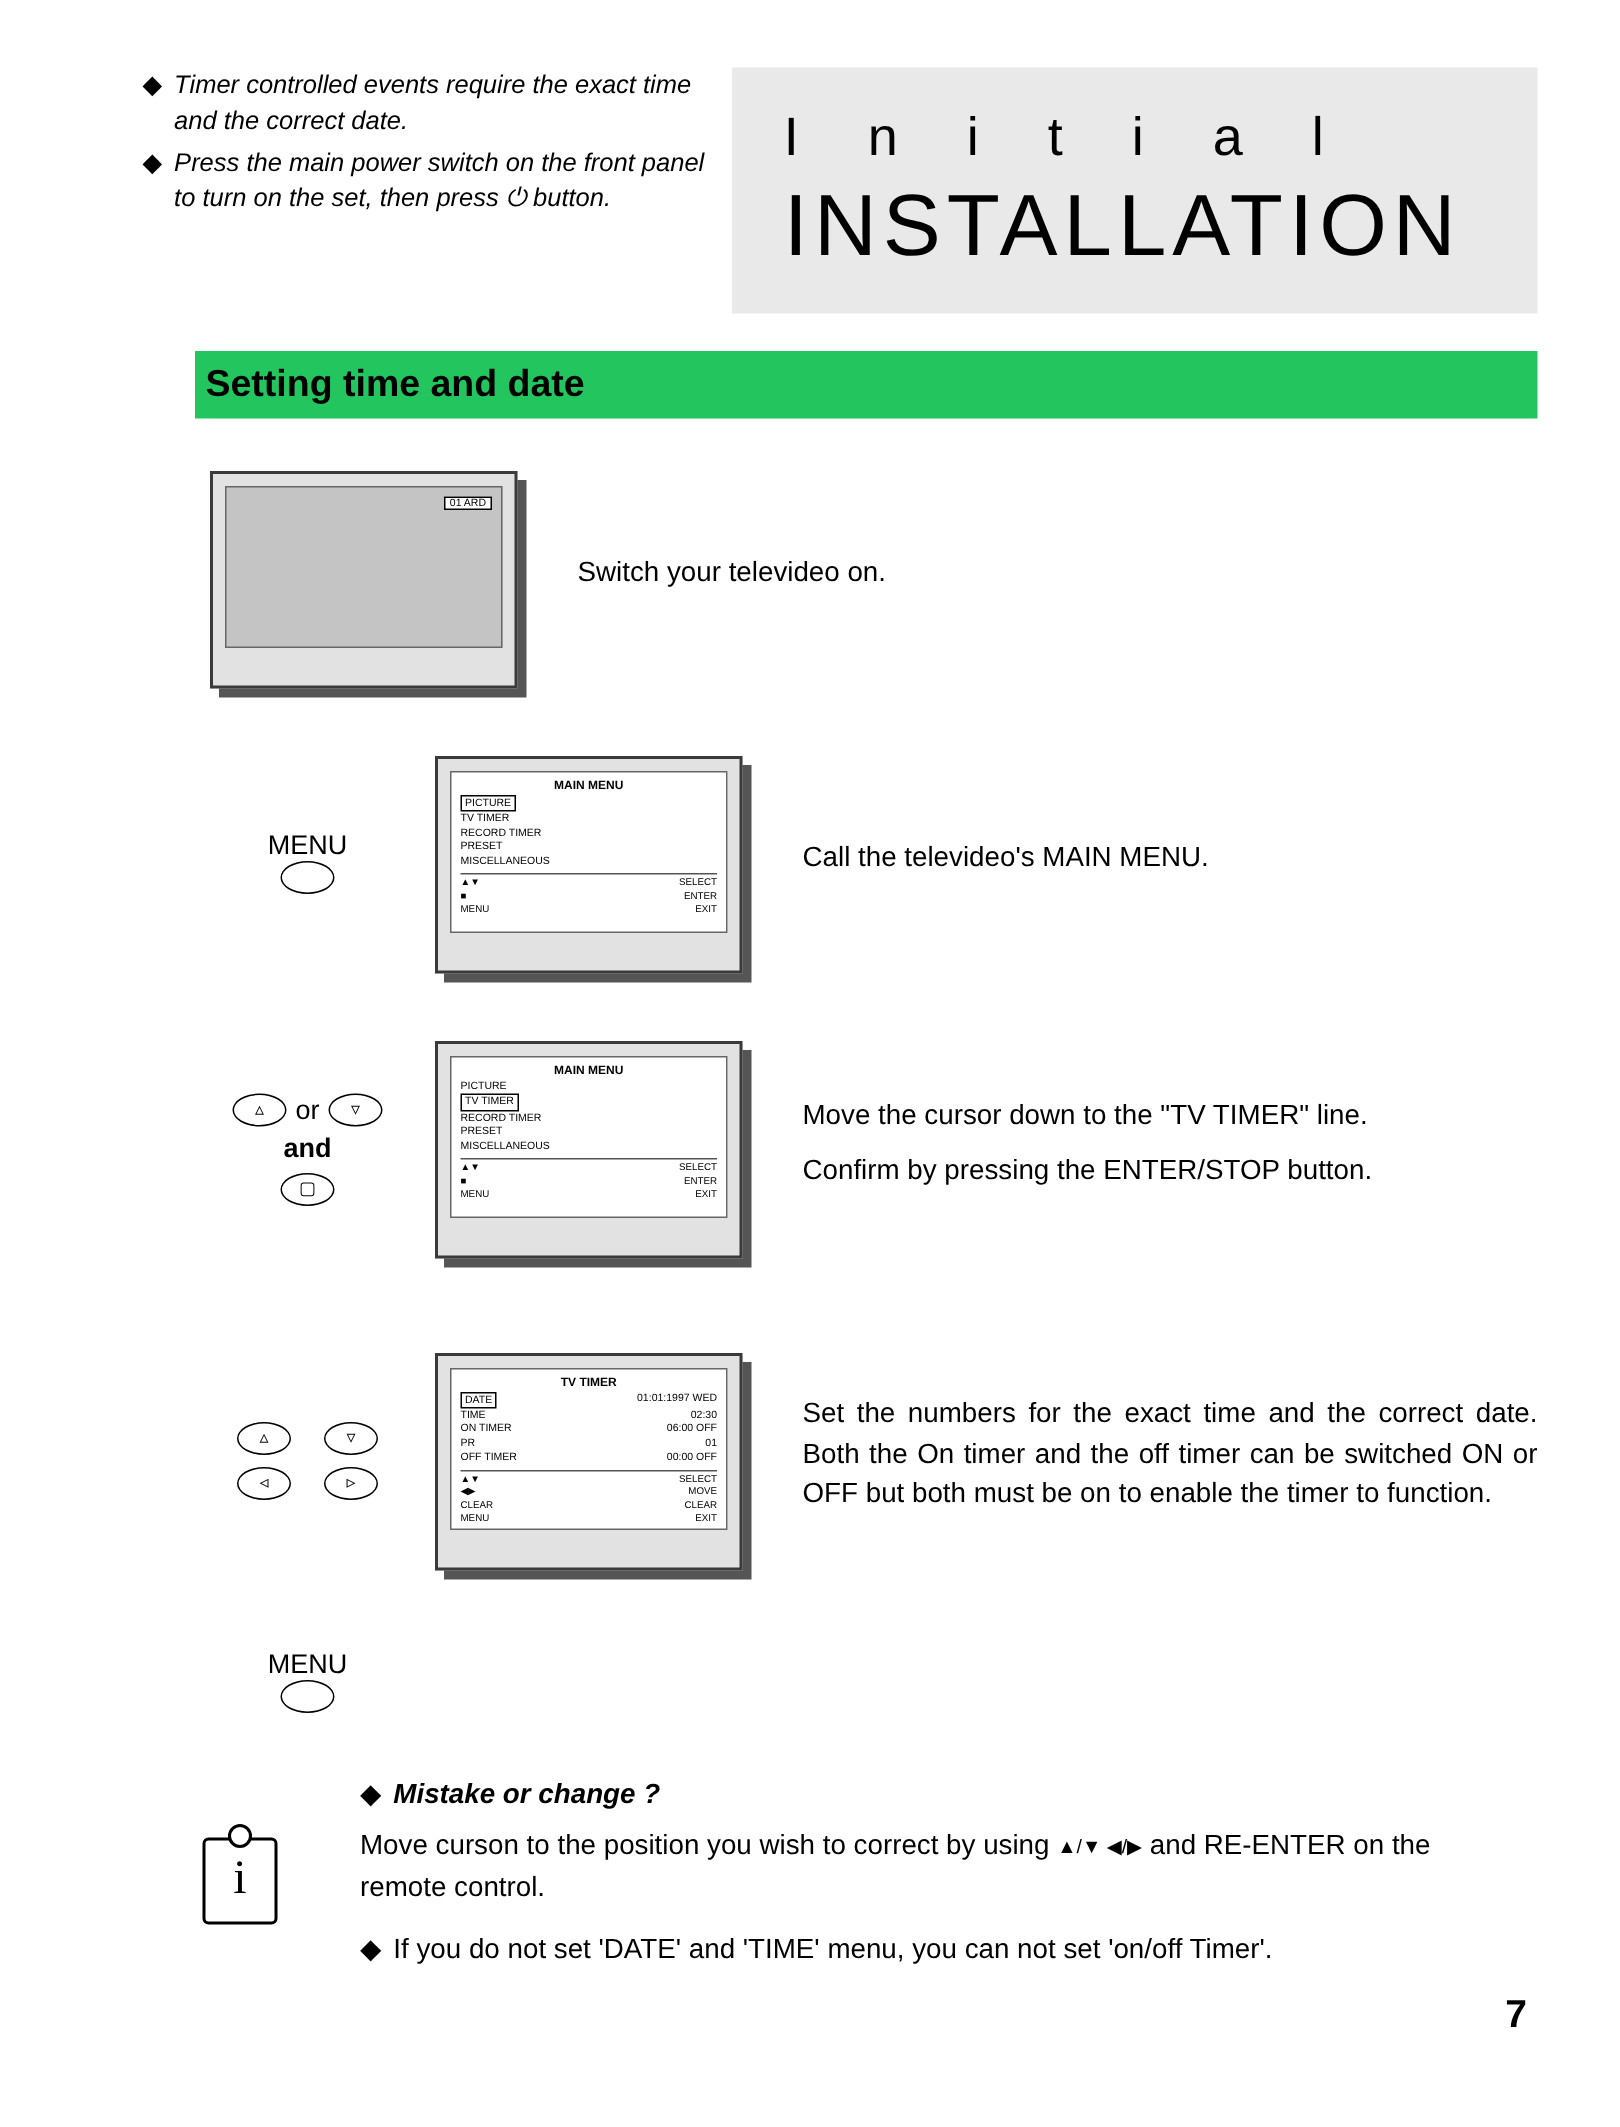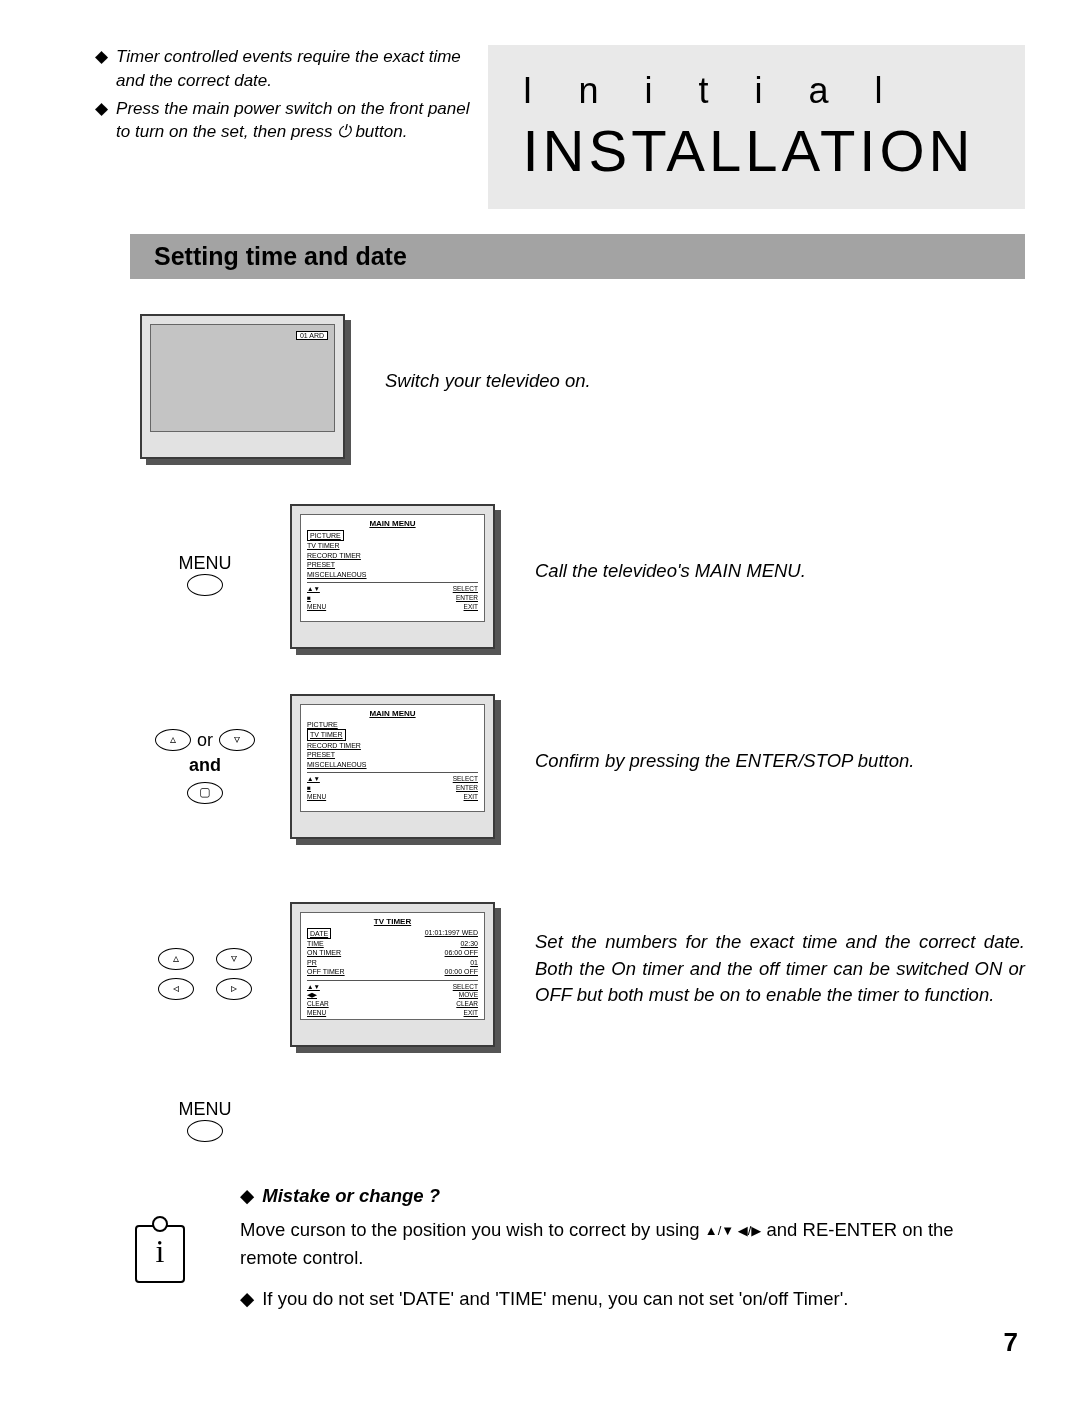--- a/index.html
+++ b/index.html
@@ -17,37 +17,37 @@
   .diamond { flex: 0 0 auto; margin-right: 8px; font-style: normal; }
   .title-box {
     background: #e9e9e9;
     width: 560px;
     padding: 25px 11px 25px 35px;
     text-align: left;
   }
   .title-spaced { font-size: 36px; letter-spacing: 46px; font-weight: 500; }
   .title-main { font-size: 58px; font-weight: 400; letter-spacing: 4px; margin-top: 5px; }
   .section-bar {
-    background: #a3a3a3;
+    background: #22c55e;
     margin: 25px 55px 25px 130px;
-    padding: 8px 24px;
+    padding: 8px 7px;
     font-size: 25px;
     font-weight: 600;
   }
   .strip {
     display: flex;
     align-items: center;
     margin: 0 55px 25px 130px;
     min-height: 165px;
   }
   .strip.tall { min-height: 200px; }
   .label-col { width: 150px; text-align: center; font-size: 18px; }
   .screen-col { width: 225px; display: flex; justify-content: center; }
   .desc-col { flex: 1; padding-left: 30px; font-size: 18.5px; line-height: 1.45; }
-  .desc-col p { margin-bottom: 10px; font-style: italic; }
+  .desc-col p { margin-bottom: 10px; }
 
   .btn-oval {
     display: inline-block; width: 36px; height: 22px;
     border: 1.2px solid #000; border-radius: 50%;
     text-align: center; line-height: 18px; font-size: 12px;
   }
   .power-circle {
     display: inline-block; width: 34px; height: 34px;
     border: 2px solid #000; border-radius: 50%;
     text-align: center; line-height: 30px; font-size: 20px;
@@ -55,21 +55,20 @@
 
   .tv {
     width: 205px; height: 145px; background: #e2e2e2;
     border: 2px solid #3a3a3a; box-shadow: 6px 6px 0 #555;
     position: relative; padding: 8px;
   }
   .tv-screen {
     width: 100%; height: 108px; background: #c4c4c4;
     border: 1px solid #666; position: relative; padding: 4px 6px;
     font-size: 7px;
-    text-decoration: underline;
   }
   .tag-small {
     position: absolute; top: 6px; right: 6px;
     border: 1px solid #000; background: #fff;
     font-size: 7px; padding: 0 3px;
   }
   .menu-title { text-align: center; font-weight: bold; font-size: 8px; margin-bottom: 2px; }
   .menu-line { display: flex; justify-content: space-between; font-size: 7px; line-height: 1.35; }
   .menu-line .sel { border: 1px solid #000; padding: 0 2px; flex: 0 0 auto; }
   .menu-footer { border-top: 1px solid #555; margin-top: 3px; padding-top: 2px; }
@@ -217,20 +216,21 @@
             </div>
           <div class="menu-line">
               <span>MENU</span>
               <span>EXIT</span>
             </div>
         </div>
       </div>
     </div>
   </div>
   <div class="desc-col">
+    <p>Move the cursor down to the "TV TIMER" line.</p>
     <p>Confirm by pressing the ENTER/STOP button.</p>
   </div>
 </div>
 
 <div class="strip tall">
   <div class="label-col">
     <div style="display:flex;justify-content:center;gap:22px;">
       <span class="btn-oval">▵</span>
       <span class="btn-oval">▿</span>
     </div>

